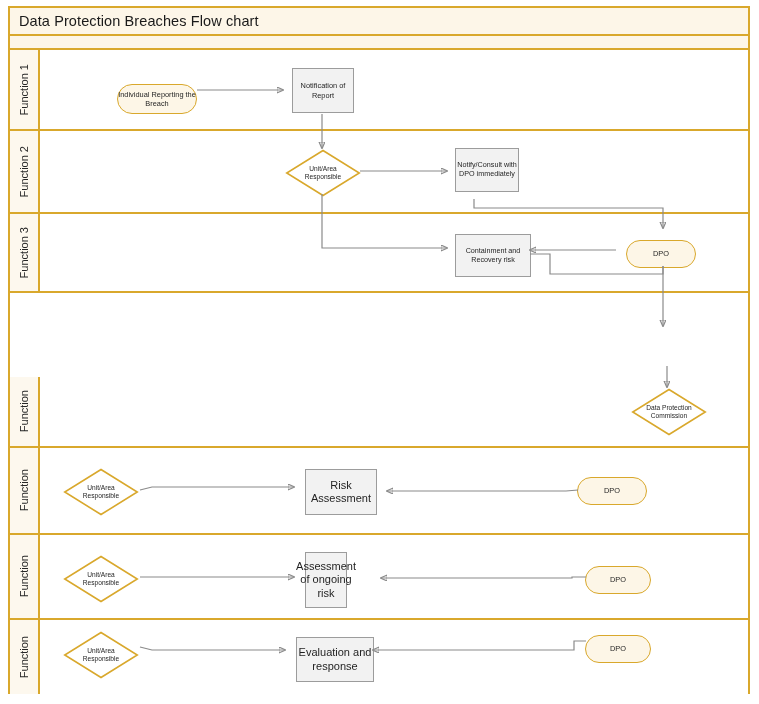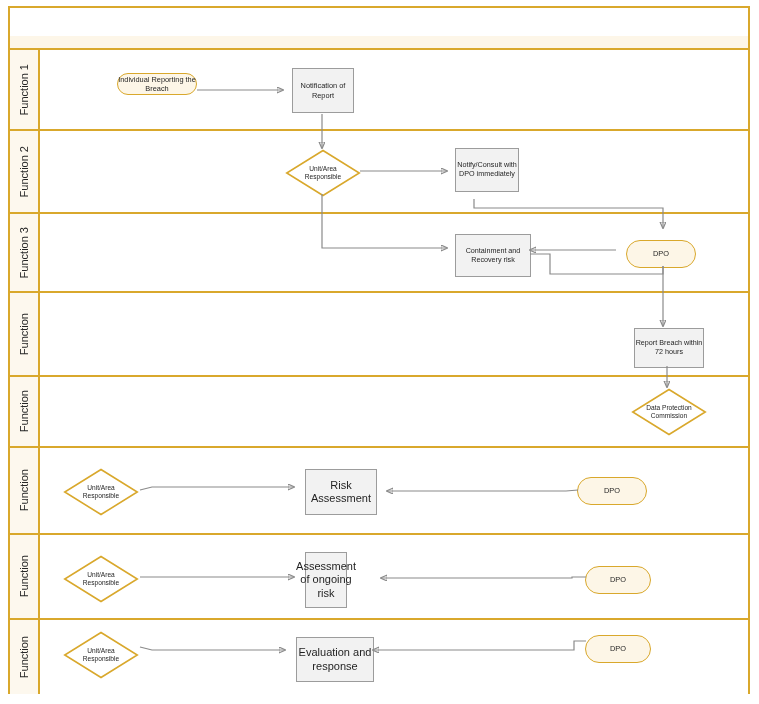--- a/index.html
+++ b/index.html
@@ -146,29 +146,32 @@
   }
   .arrowhead { fill: #8a8a8a; }
 </style>
 </head>
 <body>
 
 <div id="root">
 
   <div class="pool">
 
+    <div class="title-bar">
+      <span class="title-text">Data Protection Breaches Flow chart</span>
+    </div>
 
     <div class="spacer-band"></div>
 
     <div class="lane" style="top:42px; height:81px;">
       <div class="lane-header">
         <span class="lane-label">Function 1</span>
       </div>
       <div class="lane-body">
-        <div class="shape shape-terminator" style="left:77px; top:23px; width:80px; height:22px; font-size:7.4px;">
+        <div class="shape shape-terminator" style="left:77px; top:34px; width:80px; height:30px; font-size:7.4px;">
           <span>Individual Reporting the Breach</span>
         </div>
         <div class="shape shape-process" style="left:252px; top:18px; width:62px; height:45px; font-size:7.4px;">
           <span>Notification of Report</span>
         </div>
       </div>
     </div>
 
     <div class="lane" style="top:123px; height:83px;">
       <div class="lane-header">
@@ -194,30 +197,20 @@
       <div class="lane-body">
         <div class="shape shape-process" style="left:415px; top:20px; width:76px; height:43px; font-size:7.2px;">
           <span>Containment and Recovery risk</span>
         </div>
         <div class="shape shape-terminator" style="left:586px; top:26px; width:70px; height:28px; font-size:7.4px;">
           <span>DPO</span>
         </div>
       </div>
     </div>
 
-    <div class="lane" style="top:285px; height:84px;">
-      <div class="lane-header">
-        <span class="lane-label">Function</span>
-      </div>
-      <div class="lane-body">
-        <div class="shape shape-process" style="left:594px; top:35px; width:70px; height:40px; font-size:7.2px;">
-          <span>Report Breach within 72 hours</span>
-        </div>
-      </div>
-    </div>
 
     <div class="lane" style="top:369px; height:71px;">
       <div class="lane-header">
         <span class="lane-label">Function</span>
       </div>
       <div class="lane-body">
         <div class="shape shape-decision" style="left:592px; top:12px; width:74px; height:46px; font-size:6.6px;">
           <svg class="diamond-svg" viewBox="0 0 100 100" preserveAspectRatio="none">
             <polygon points="50,1 99,50 50,99 1,50" fill="none" stroke="#d9a82c" stroke-width="1.6" vector-effect="non-scaling-stroke"></polygon>
           </svg>

